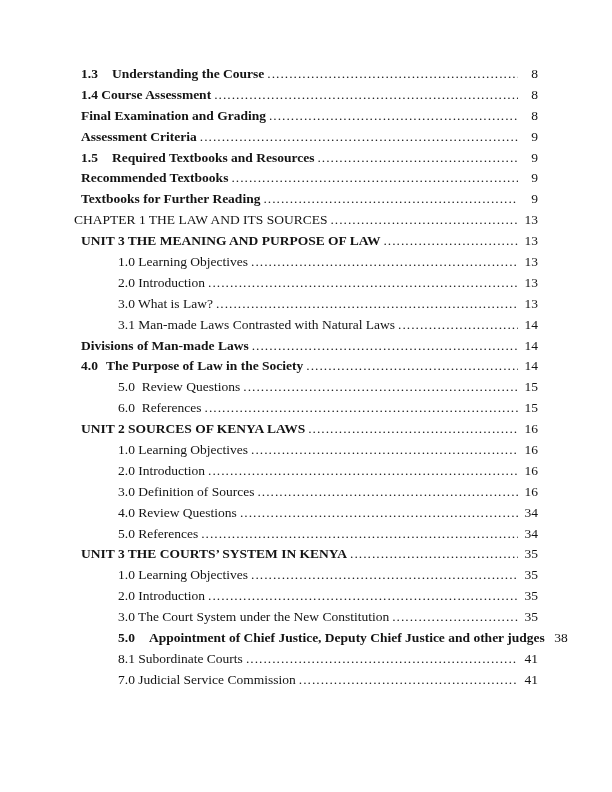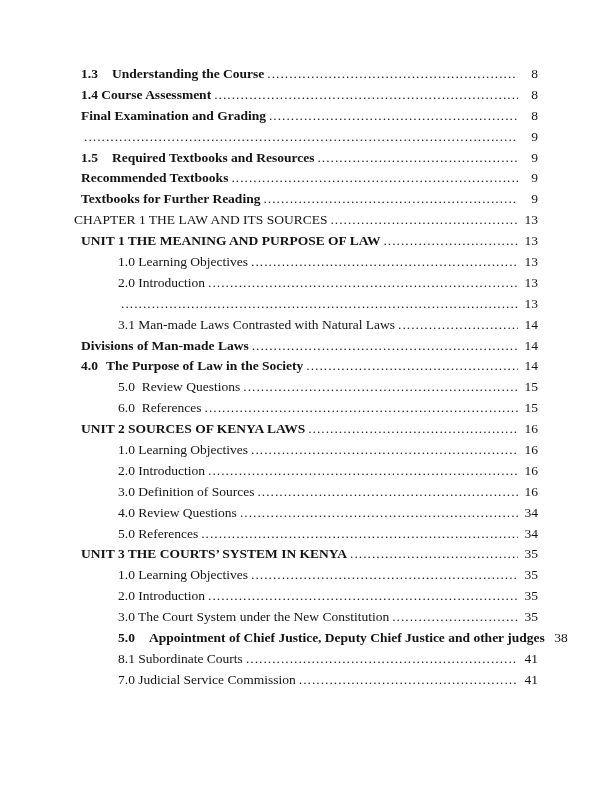--- a/index.html
+++ b/index.html
@@ -72,20 +72,21 @@
         <span class="label">1.4 Course Assessment</span>
         <span class="dots"></span>
         <span class="page-num">8</span>
       </div>
       <div class="row i1 bold">
         <span class="label">Final Examination and Grading</span>
         <span class="dots"></span>
         <span class="page-num">8</span>
       </div>
       <div class="row i1 bold">
+        <span class="label">Assessment Criteria</span>
         <span class="dots"></span>
         <span class="page-num">9</span>
       </div>
       <div class="row i1 bold">
         <span class="label"><span class="num" style="width: 31px;">1.5</span>Required Textbooks and Resources</span>
         <span class="dots"></span>
         <span class="page-num">9</span>
       </div>
       <div class="row i1 bold">
         <span class="label">Recommended Textbooks</span>
@@ -96,35 +97,36 @@
         <span class="label">Textbooks for Further Reading</span>
         <span class="dots"></span>
         <span class="page-num">9</span>
       </div>
       <div class="row i0">
         <span class="label">CHAPTER 1 THE LAW AND ITS SOURCES</span>
         <span class="dots"></span>
         <span class="page-num">13</span>
       </div>
       <div class="row i1 bold">
-        <span class="label">UNIT 1 THE MEANING AND PURPOSE OF LAW</span>
+        <span class="label">UNIT 3 THE MEANING AND PURPOSE OF LAW</span>
         <span class="dots"></span>
         <span class="page-num">13</span>
       </div>
       <div class="row i2">
         <span class="label">1.0 Learning Objectives</span>
         <span class="dots"></span>
         <span class="page-num">13</span>
       </div>
       <div class="row i2">
         <span class="label">2.0 Introduction</span>
         <span class="dots"></span>
         <span class="page-num">13</span>
       </div>
       <div class="row i2">
+        <span class="label">3.0 What is Law?</span>
         <span class="dots"></span>
         <span class="page-num">13</span>
       </div>
       <div class="row i2">
         <span class="label">3.1 Man-made Laws Contrasted with Natural Laws</span>
         <span class="dots"></span>
         <span class="page-num">14</span>
       </div>
       <div class="row i1 bold">
         <span class="label">Divisions of Man-made Laws</span>

